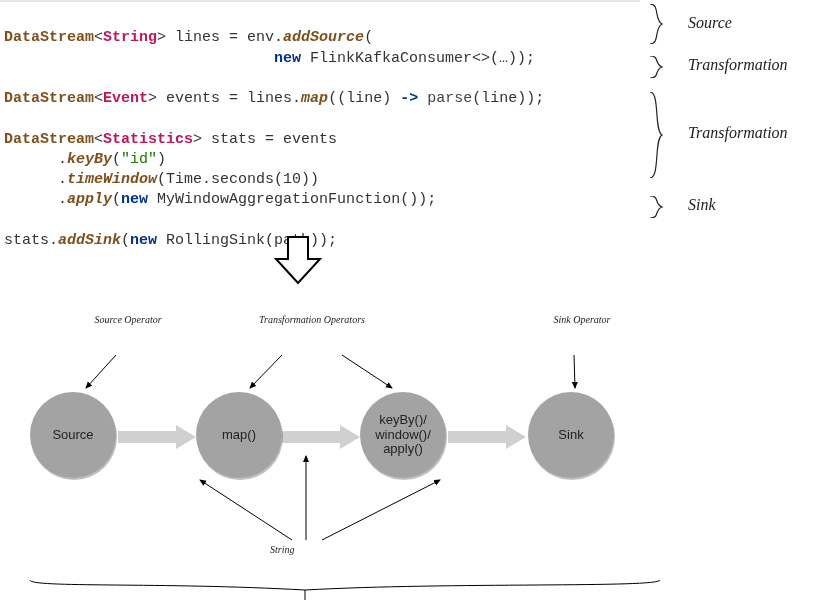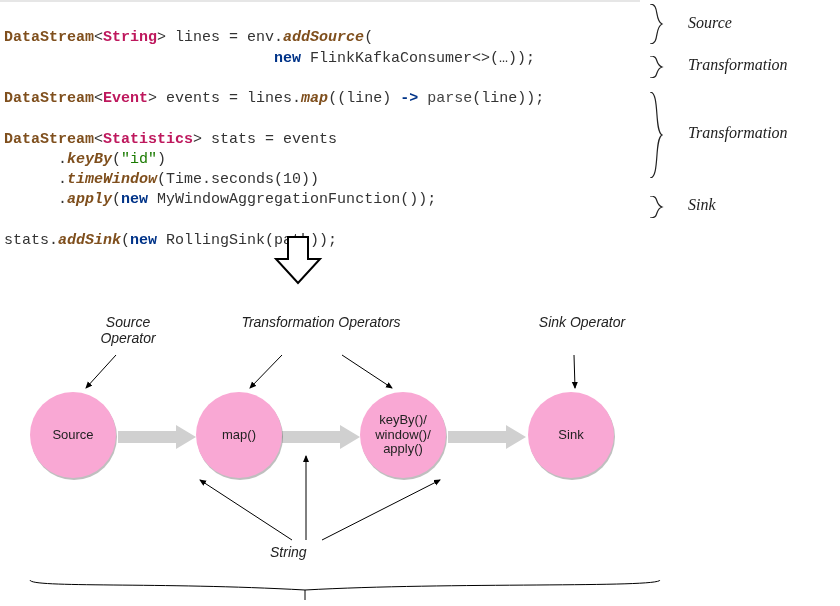--- a/index.html
+++ b/index.html
@@ -48,36 +48,36 @@
     left: 0;
     top: 300px;
     width: 700px;
     height: 306px;
   }
   .node {
     position: absolute;
     width: 86px;
     height: 86px;
     border-radius: 50%;
-    background: #f9a8d4;
+    background: #a3a3a3;
     box-shadow: 1px 2px 0 rgba(0,0,0,0.25);
     display: flex;
     align-items: center;
     justify-content: center;
     text-align: center;
     font-family: Arial, sans-serif;
     font-size: 13px;
     color: #222;
     line-height: 1.15;
   }
   .op-label {
     position: absolute;
-    font-family: Liberation Sans, sans-serif;
+    font-family: Liberation Serif, serif;
     font-style: italic;
-    font-size: 14px;
+    font-size: 10px;
     color: #222;
     text-align: center;
   }
   .fat-arrow {
     position: absolute;
     fill: #d0d0d0;
   }
   .thin-arrow {
     stroke: #000;
     stroke-width: 1;
@@ -129,21 +129,21 @@
 <div class="annot" style="left:688px; top:196px;">Sink</div>
 
 <svg class="down-outline" style="left:270px; top:233px;" width="56" height="56">
   <path d="M18,4 L38,4 L38,26 L50,26 L28,50 L6,26 L18,26 Z"></path>
 </svg>
 
 <div class="diagram">
 
   <div class="op-label" style="left:78px; top:14px; width:100px;">Source
 Operator</div>
-  <div class="op-label" style="left:232px; top:14px; width:160px;margin-left:9px;">Transformation
+  <div class="op-label" style="left:232px; top:14px; width:160px;">Transformation
 Operators</div>
   <div class="op-label" style="left:532px; top:14px; width:100px;">Sink
 Operator</div>
 
   <svg style="position:absolute;left:0;top:0;" width="700" height="306">
     <defs>
       <marker id="ah" markerWidth="7" markerHeight="7" refX="6" refY="3" orient="auto">
         <path d="M0,0 L7,3 L0,6 Z" class="arrowhead"></path>
       </marker>
     </defs>

